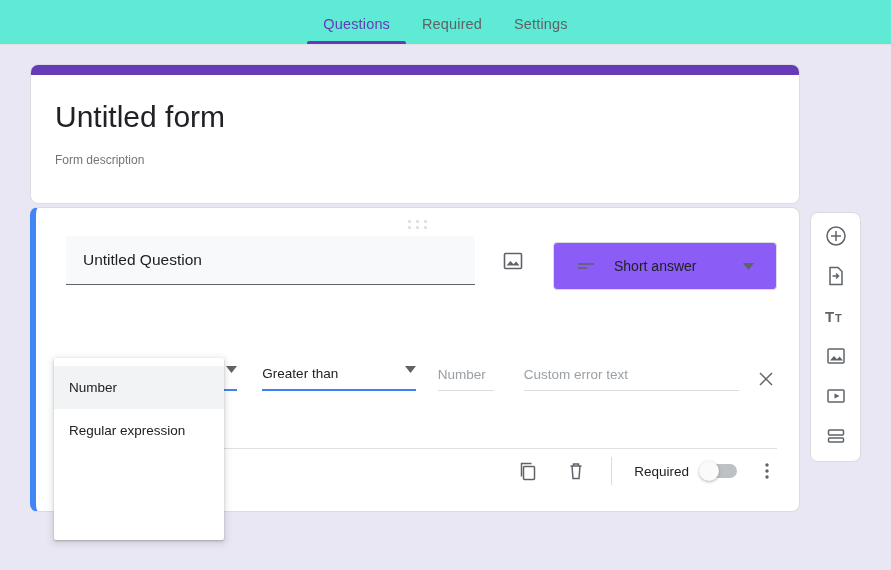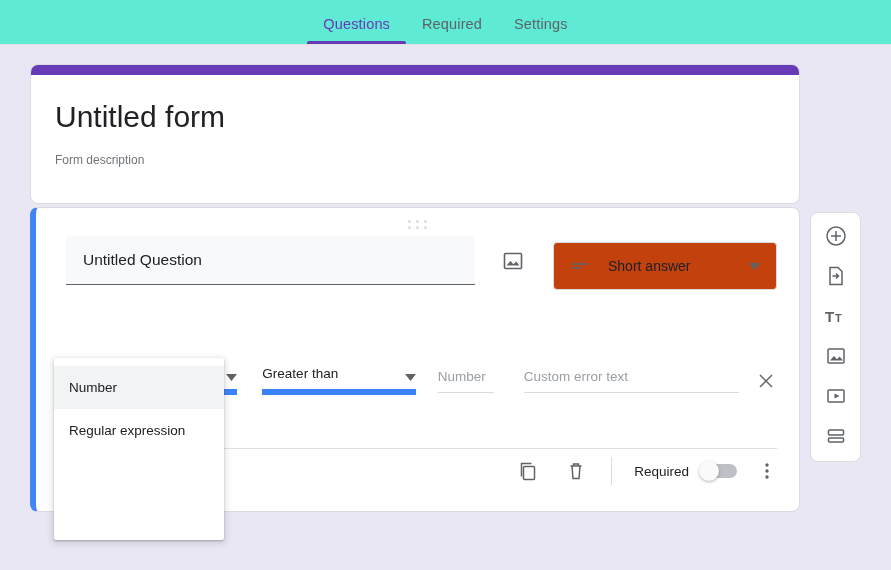--- a/index.html
+++ b/index.html
@@ -144,23 +144,23 @@
     flex: none;
   }
   .type-select {
     margin: 6px 0 0 28px;
     width: 224px;
     height: 48px;
     border: 1px solid #DADCE0;
     border-radius: 4px;
     display: flex;
     align-items: center;
-    padding: 0 16px;
-    cursor: pointer;
-    background: #c2410c;
+    padding: 0 22px;
+    cursor: pointer;
+    background: #8b5cf6;
     flex: none;
   }
   .type-select .ts-icon { width: 20px; height: 20px; flex: none; }
   .type-select .ts-label {
     flex: 1;
     font-size: 14px;
     color: #202124;
     margin-left: 18px;
   }
 
@@ -185,24 +185,24 @@
   .validation-row {
     position: absolute;
     top: 158px;
     left: 48px;
     right: 22px;
     display: flex;
     align-items: center;
   }
   .v-select {
     width: 161px;
-    border-bottom: 6px solid #3b82f6;
+    border-bottom: 2px solid #3b82f6;
     padding: 0 0 8px 0;
     display: flex;
-    align-items: flex-end;
+    align-items: flex-start;
     cursor: pointer;
   }
   .v-select .v-label {
     flex: 1;
     font-size: 13.5px;
     color: #202124;
   }
   .v-select-2 { margin-left: 25px; }
   .v-input {
     border: none;

